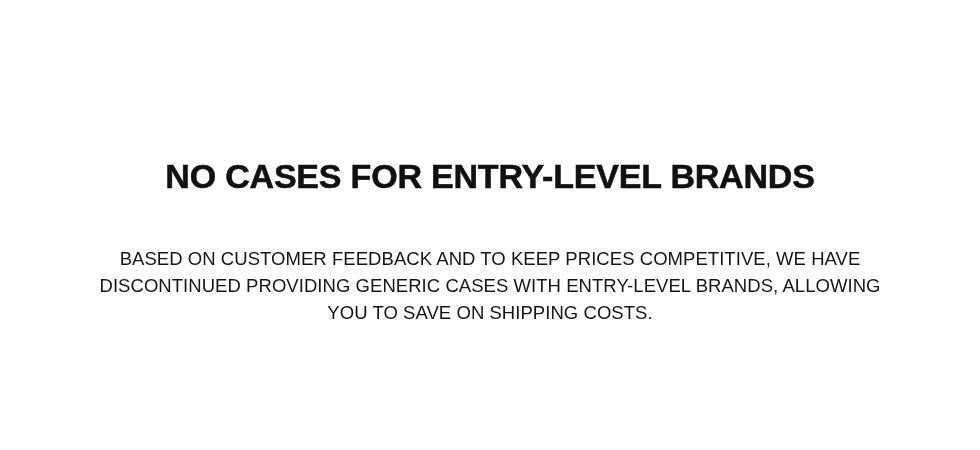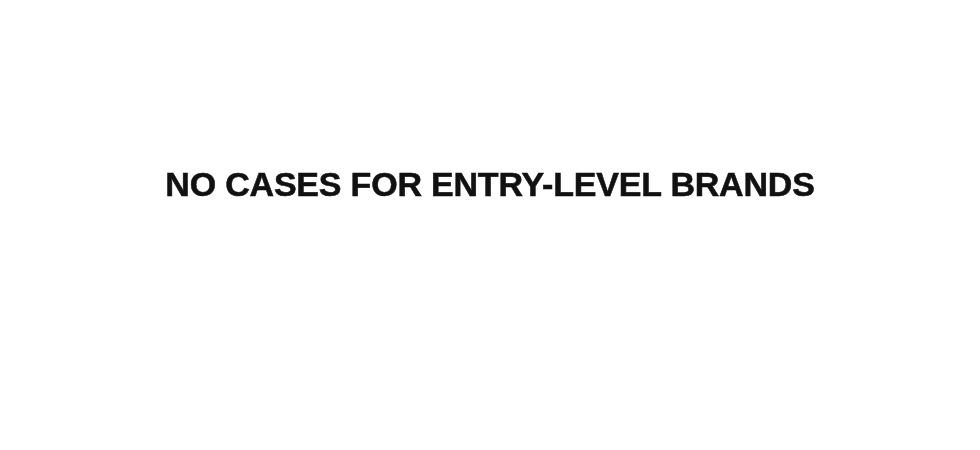--- a/index.html
+++ b/index.html
@@ -30,21 +30,21 @@
 
   .promo-inner {
     width: 880px;
     display: flex;
     flex-direction: column;
     align-items: center;
     text-align: center;
   }
 
   .promo-heading {
-    margin: 16px;
+    margin: 8px;
     font-family: "Liberation Sans", sans-serif;
     font-size: 34px;
     font-weight: 700;
     line-height: 32px;
     letter-spacing: -0.2px;
     color: #111111;
     text-transform: uppercase;
     text-align: center;
     white-space: nowrap;
     -webkit-text-stroke: 0.55px #111111;
@@ -65,15 +65,16 @@
   }
 </style>
 </head>
 <body>
 
 <section class="promo-section">
   <div class="promo-inner">
 
     <h2 class="promo-heading">NO CASES FOR ENTRY-LEVEL BRANDS</h2>
 
+    <p class="promo-body">BASED ON CUSTOMER FEEDBACK AND TO KEEP PRICES COMPETITIVE, WE HAVE DISCONTINUED PROVIDING GENERIC CASES WITH ENTRY-LEVEL BRANDS, ALLOWING YOU TO SAVE ON SHIPPING COSTS.</p>
 
   </div>
 </section>
 
 </body></html>

